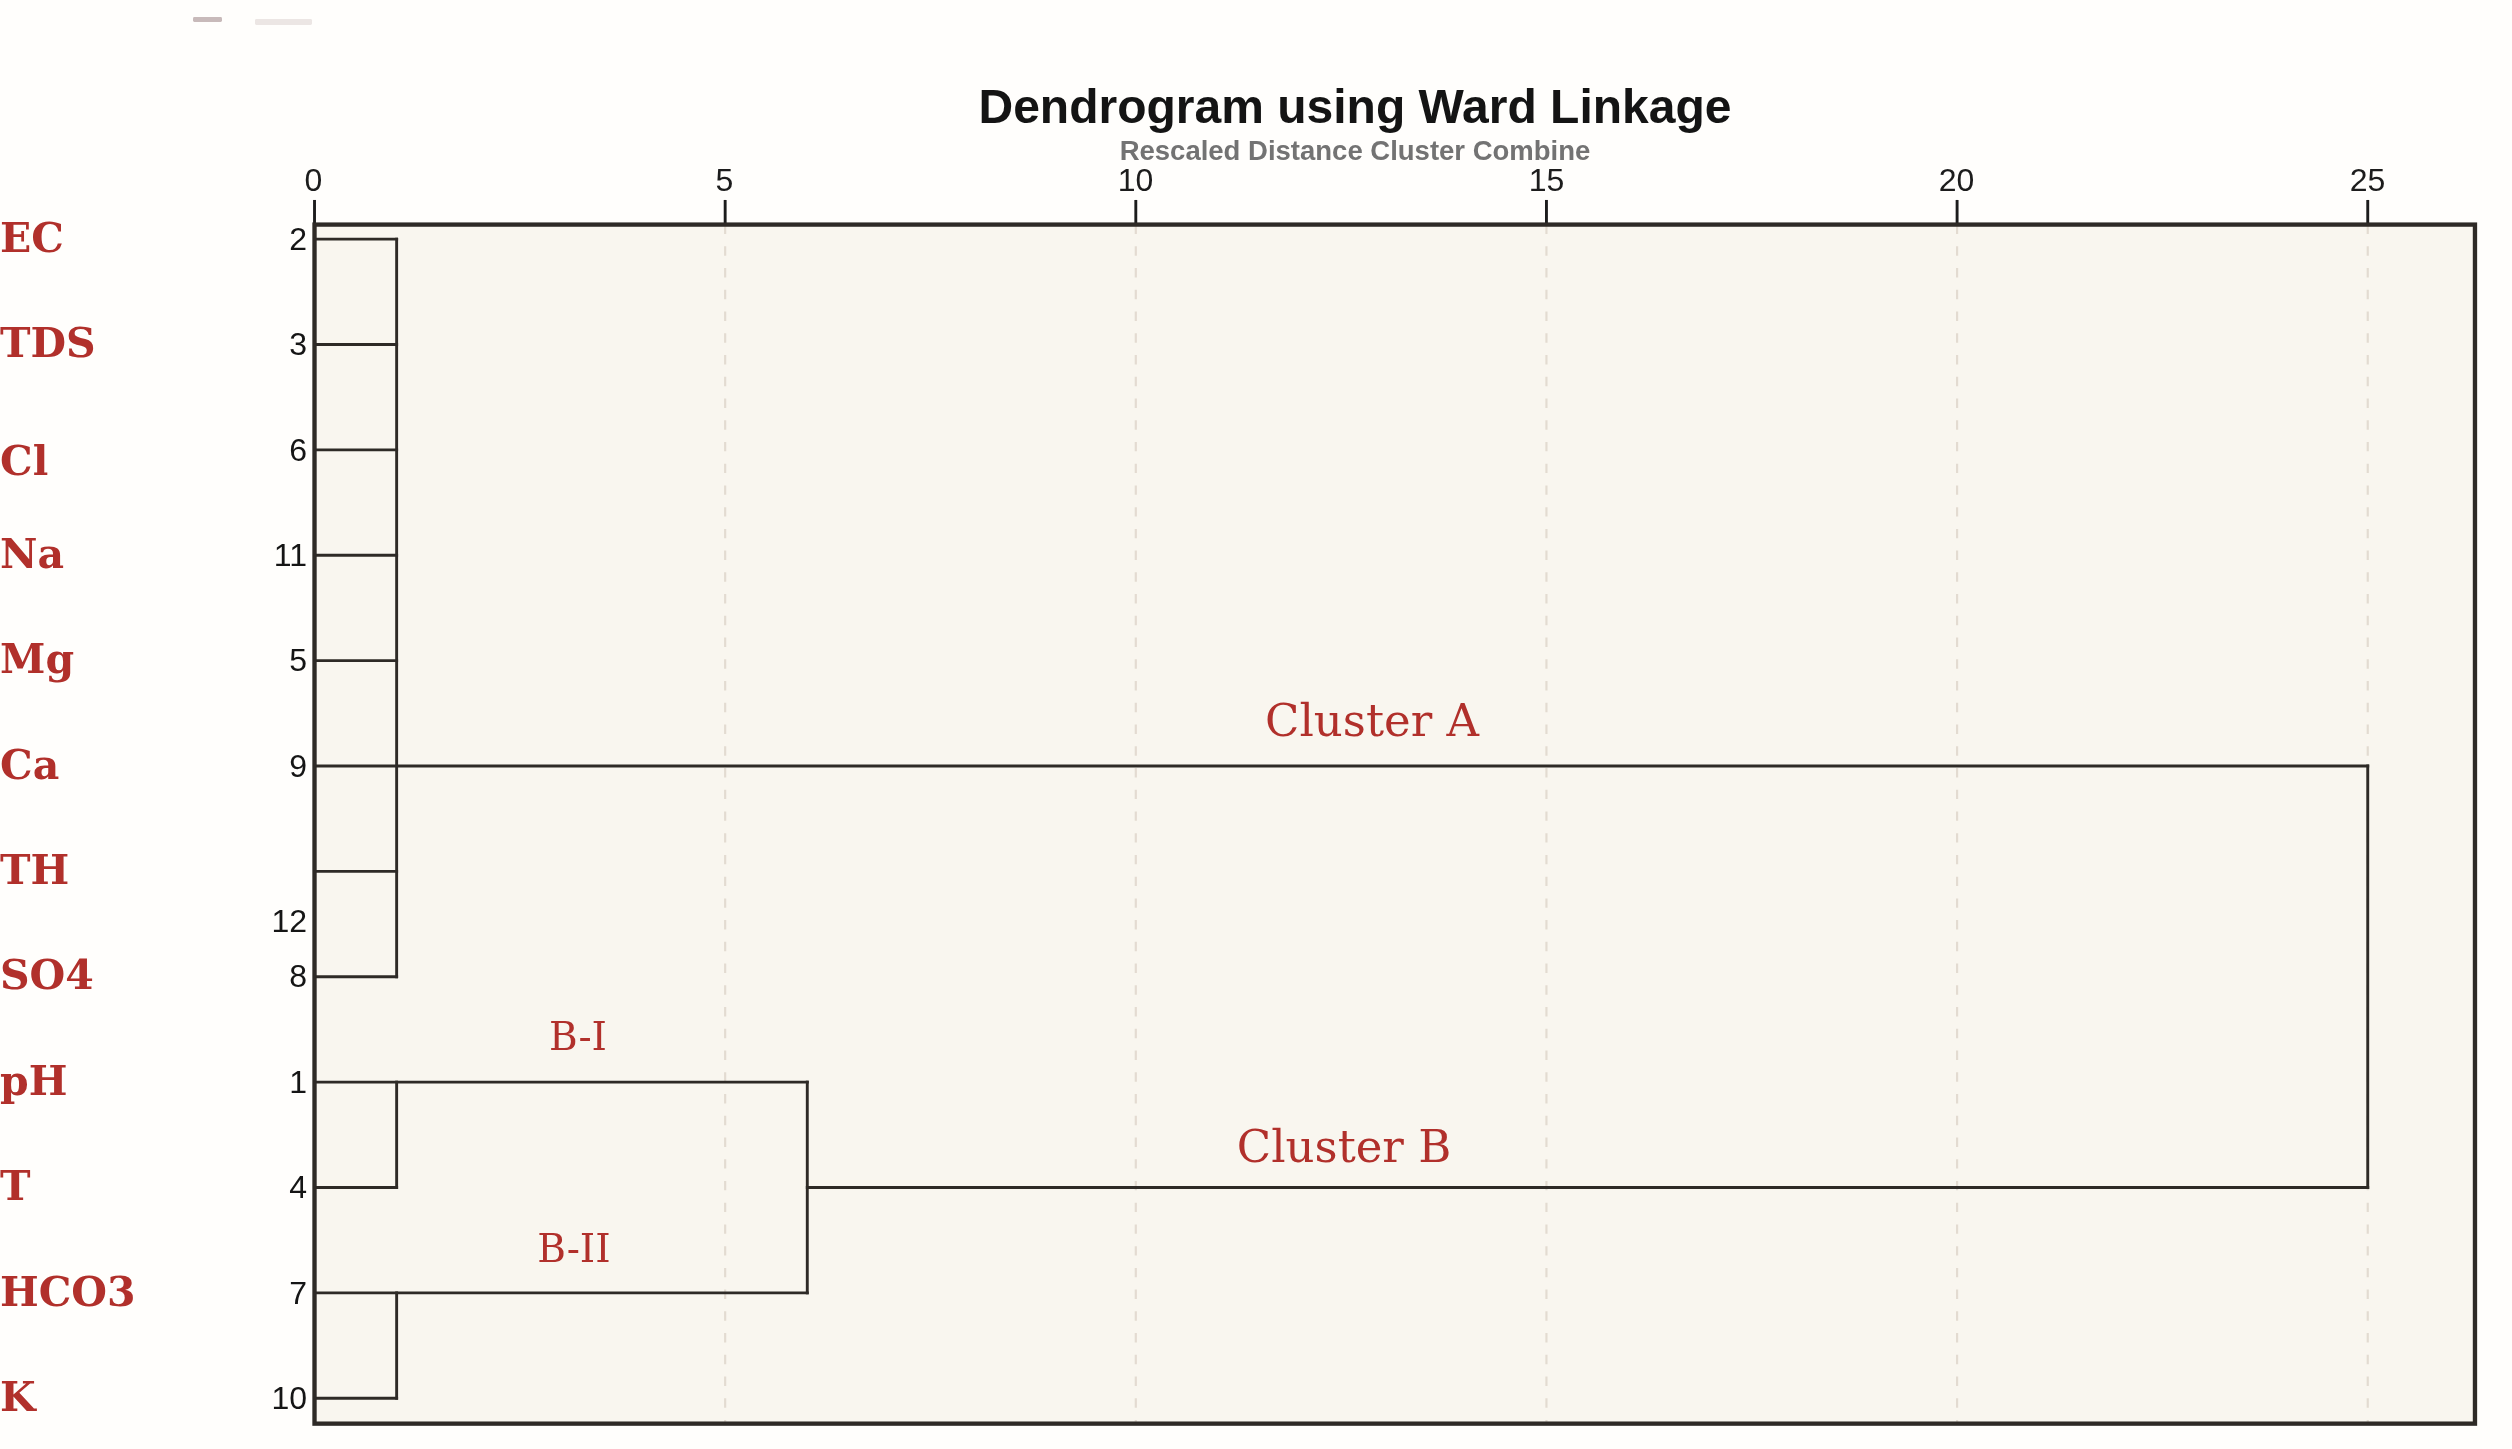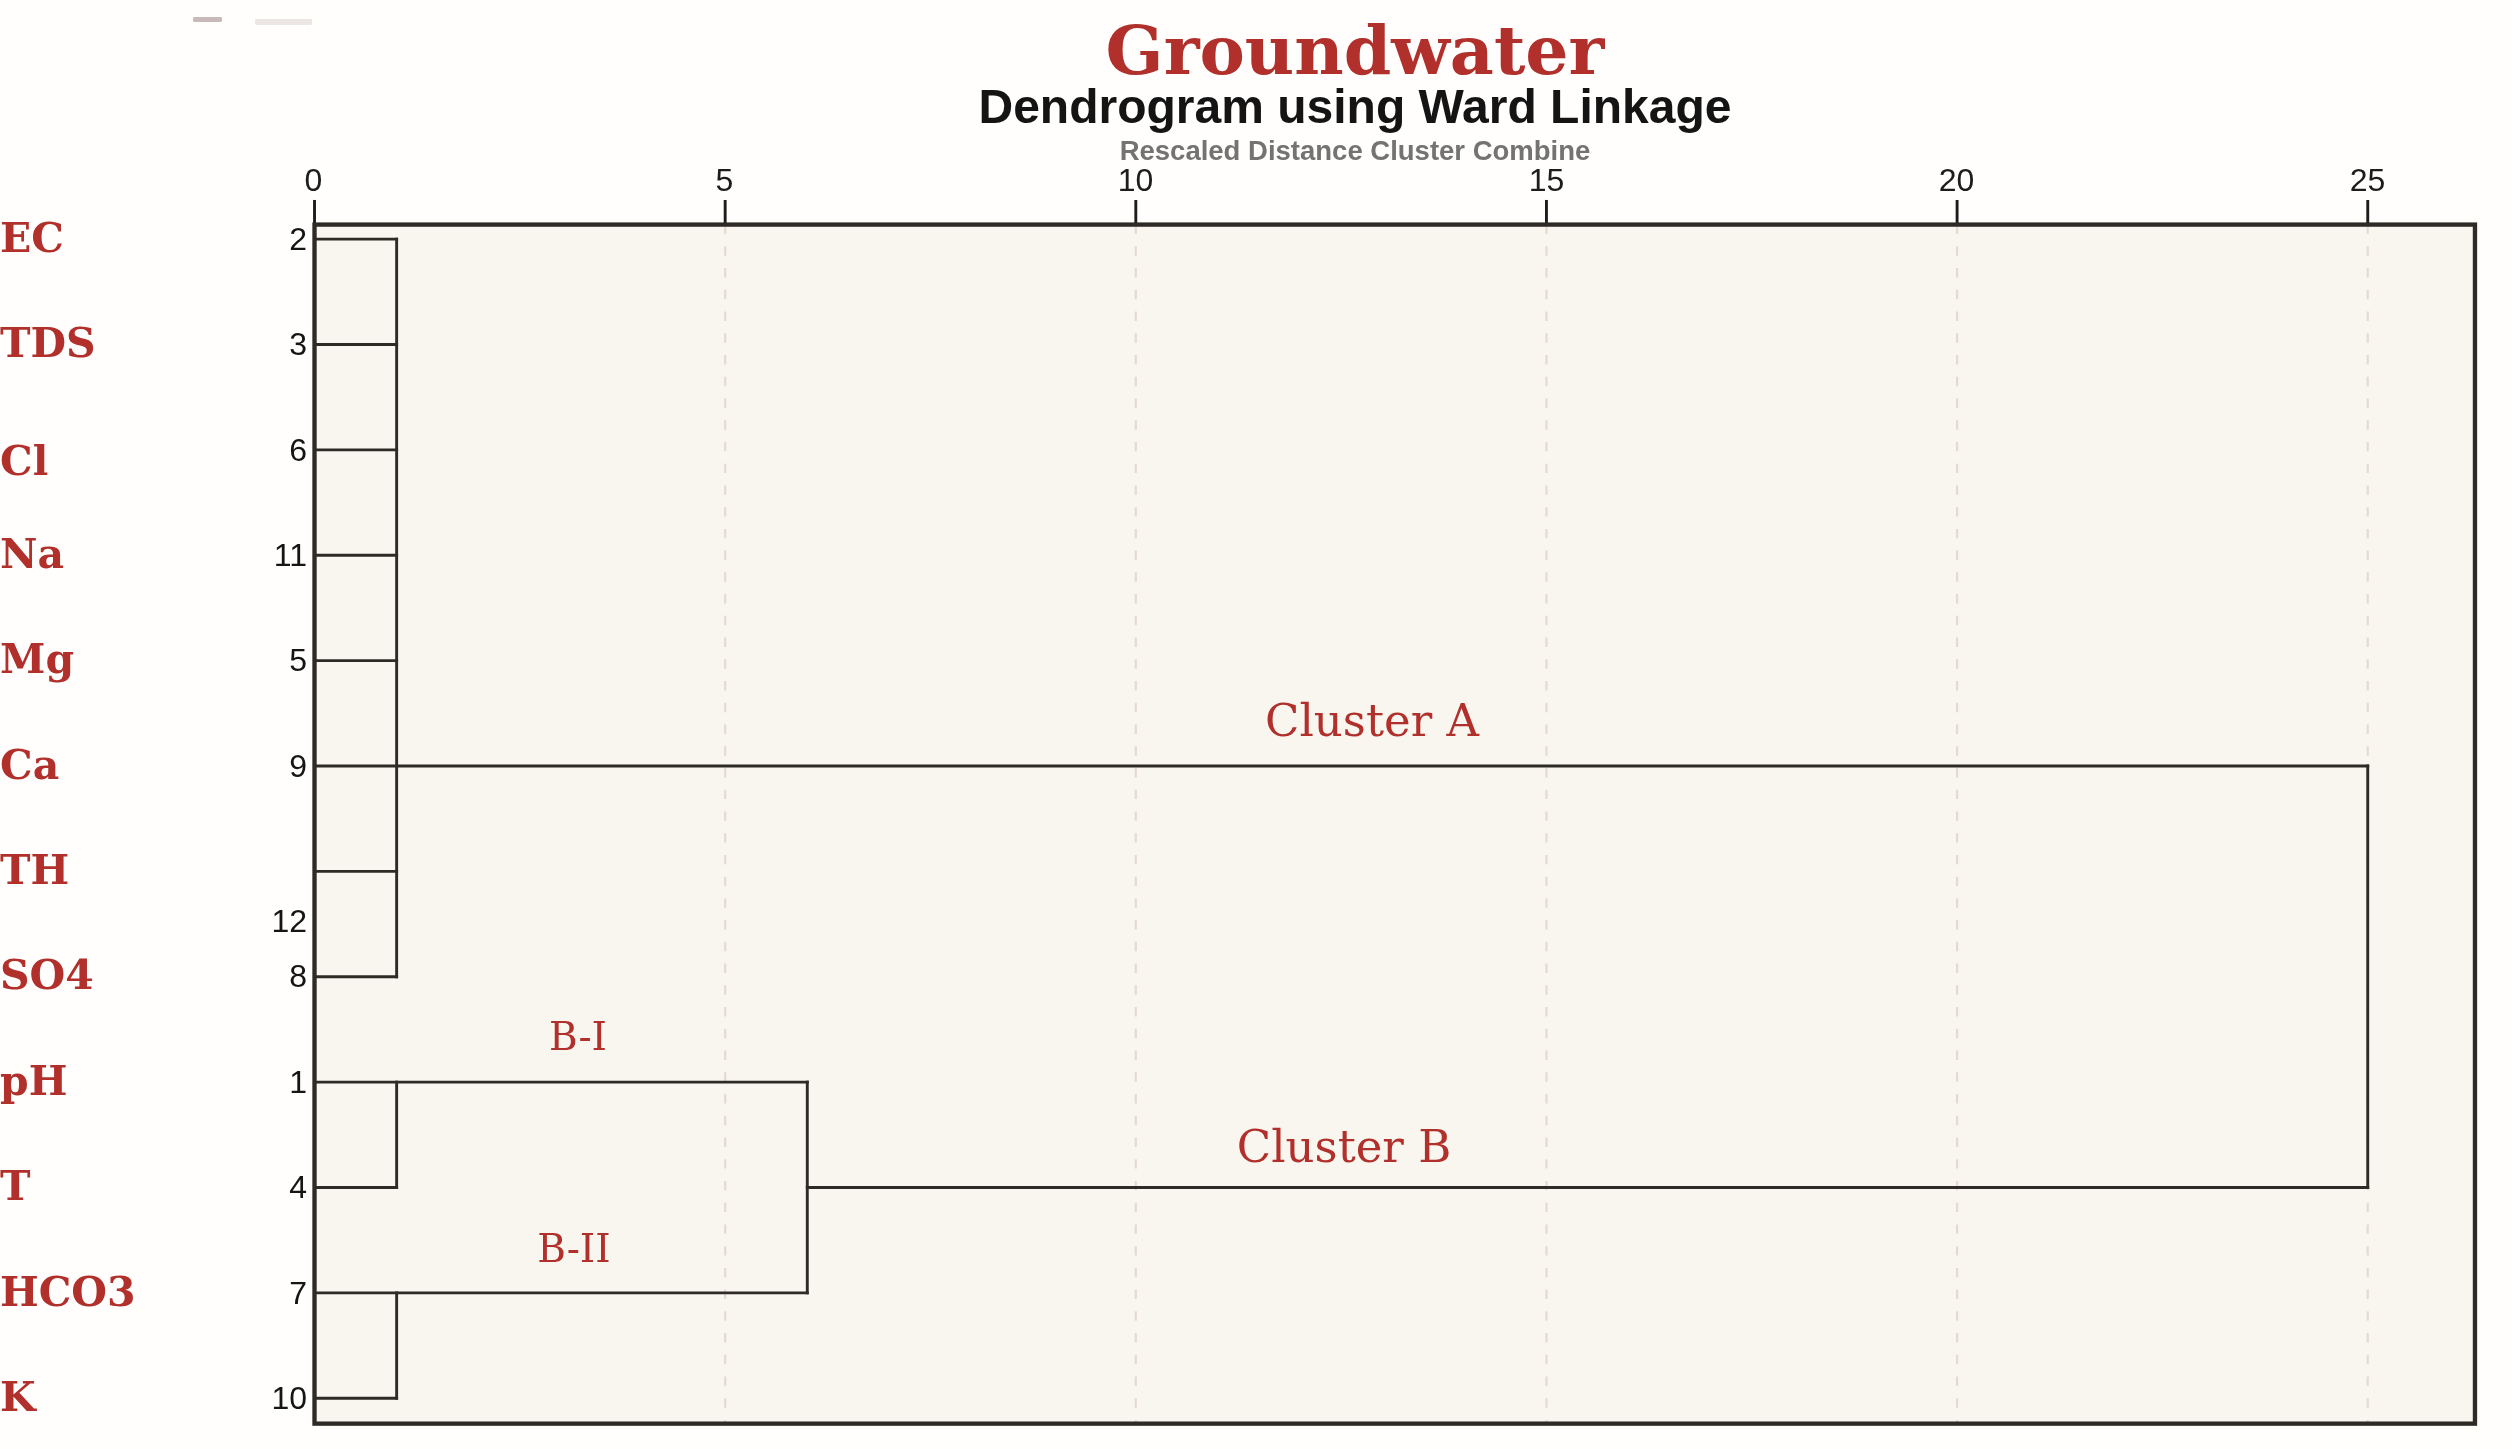--- a/index.html
+++ b/index.html
@@ -44,21 +44,20 @@
   #artifact-2{left:255px;top:19px;width:57px;height:5.8px;background:#ece6e4;}
   svg{position:absolute;left:0;top:0;}
 </style>
 </head>
 <body>
 
 <div id="canvas">
   <div class="artifact" id="artifact-1"></div>
   <div class="artifact" id="artifact-2"></div>
 
-  <div class="title">Groundwater</div>
   <div class="subtitle">Dendrogram using Ward Linkage</div>
   <div class="axis-caption">Rescaled Distance Cluster Combine</div>
 
   <svg id="dendro-svg" width="2512" height="1449" viewBox="0 0 3467 2000">
       <rect x="434" y="310" width="2982" height="1655" fill="#F9F6EF"></rect>
       <line x1="1000.8" y1="310" x2="1000.8" y2="1965" stroke="#E3DBD1" stroke-width="3" stroke-dasharray="13 17"></line>
       <line x1="1567.6" y1="310" x2="1567.6" y2="1965" stroke="#E3DBD1" stroke-width="3" stroke-dasharray="13 17"></line>
       <line x1="2134.4" y1="310" x2="2134.4" y2="1965" stroke="#E3DBD1" stroke-width="3" stroke-dasharray="13 17"></line>
       <line x1="2701.2" y1="310" x2="2701.2" y2="1965" stroke="#E3DBD1" stroke-width="3" stroke-dasharray="13 17"></line>
       <line x1="3268" y1="310" x2="3268" y2="1965" stroke="#E3DBD1" stroke-width="3" stroke-dasharray="13 17"></line>

